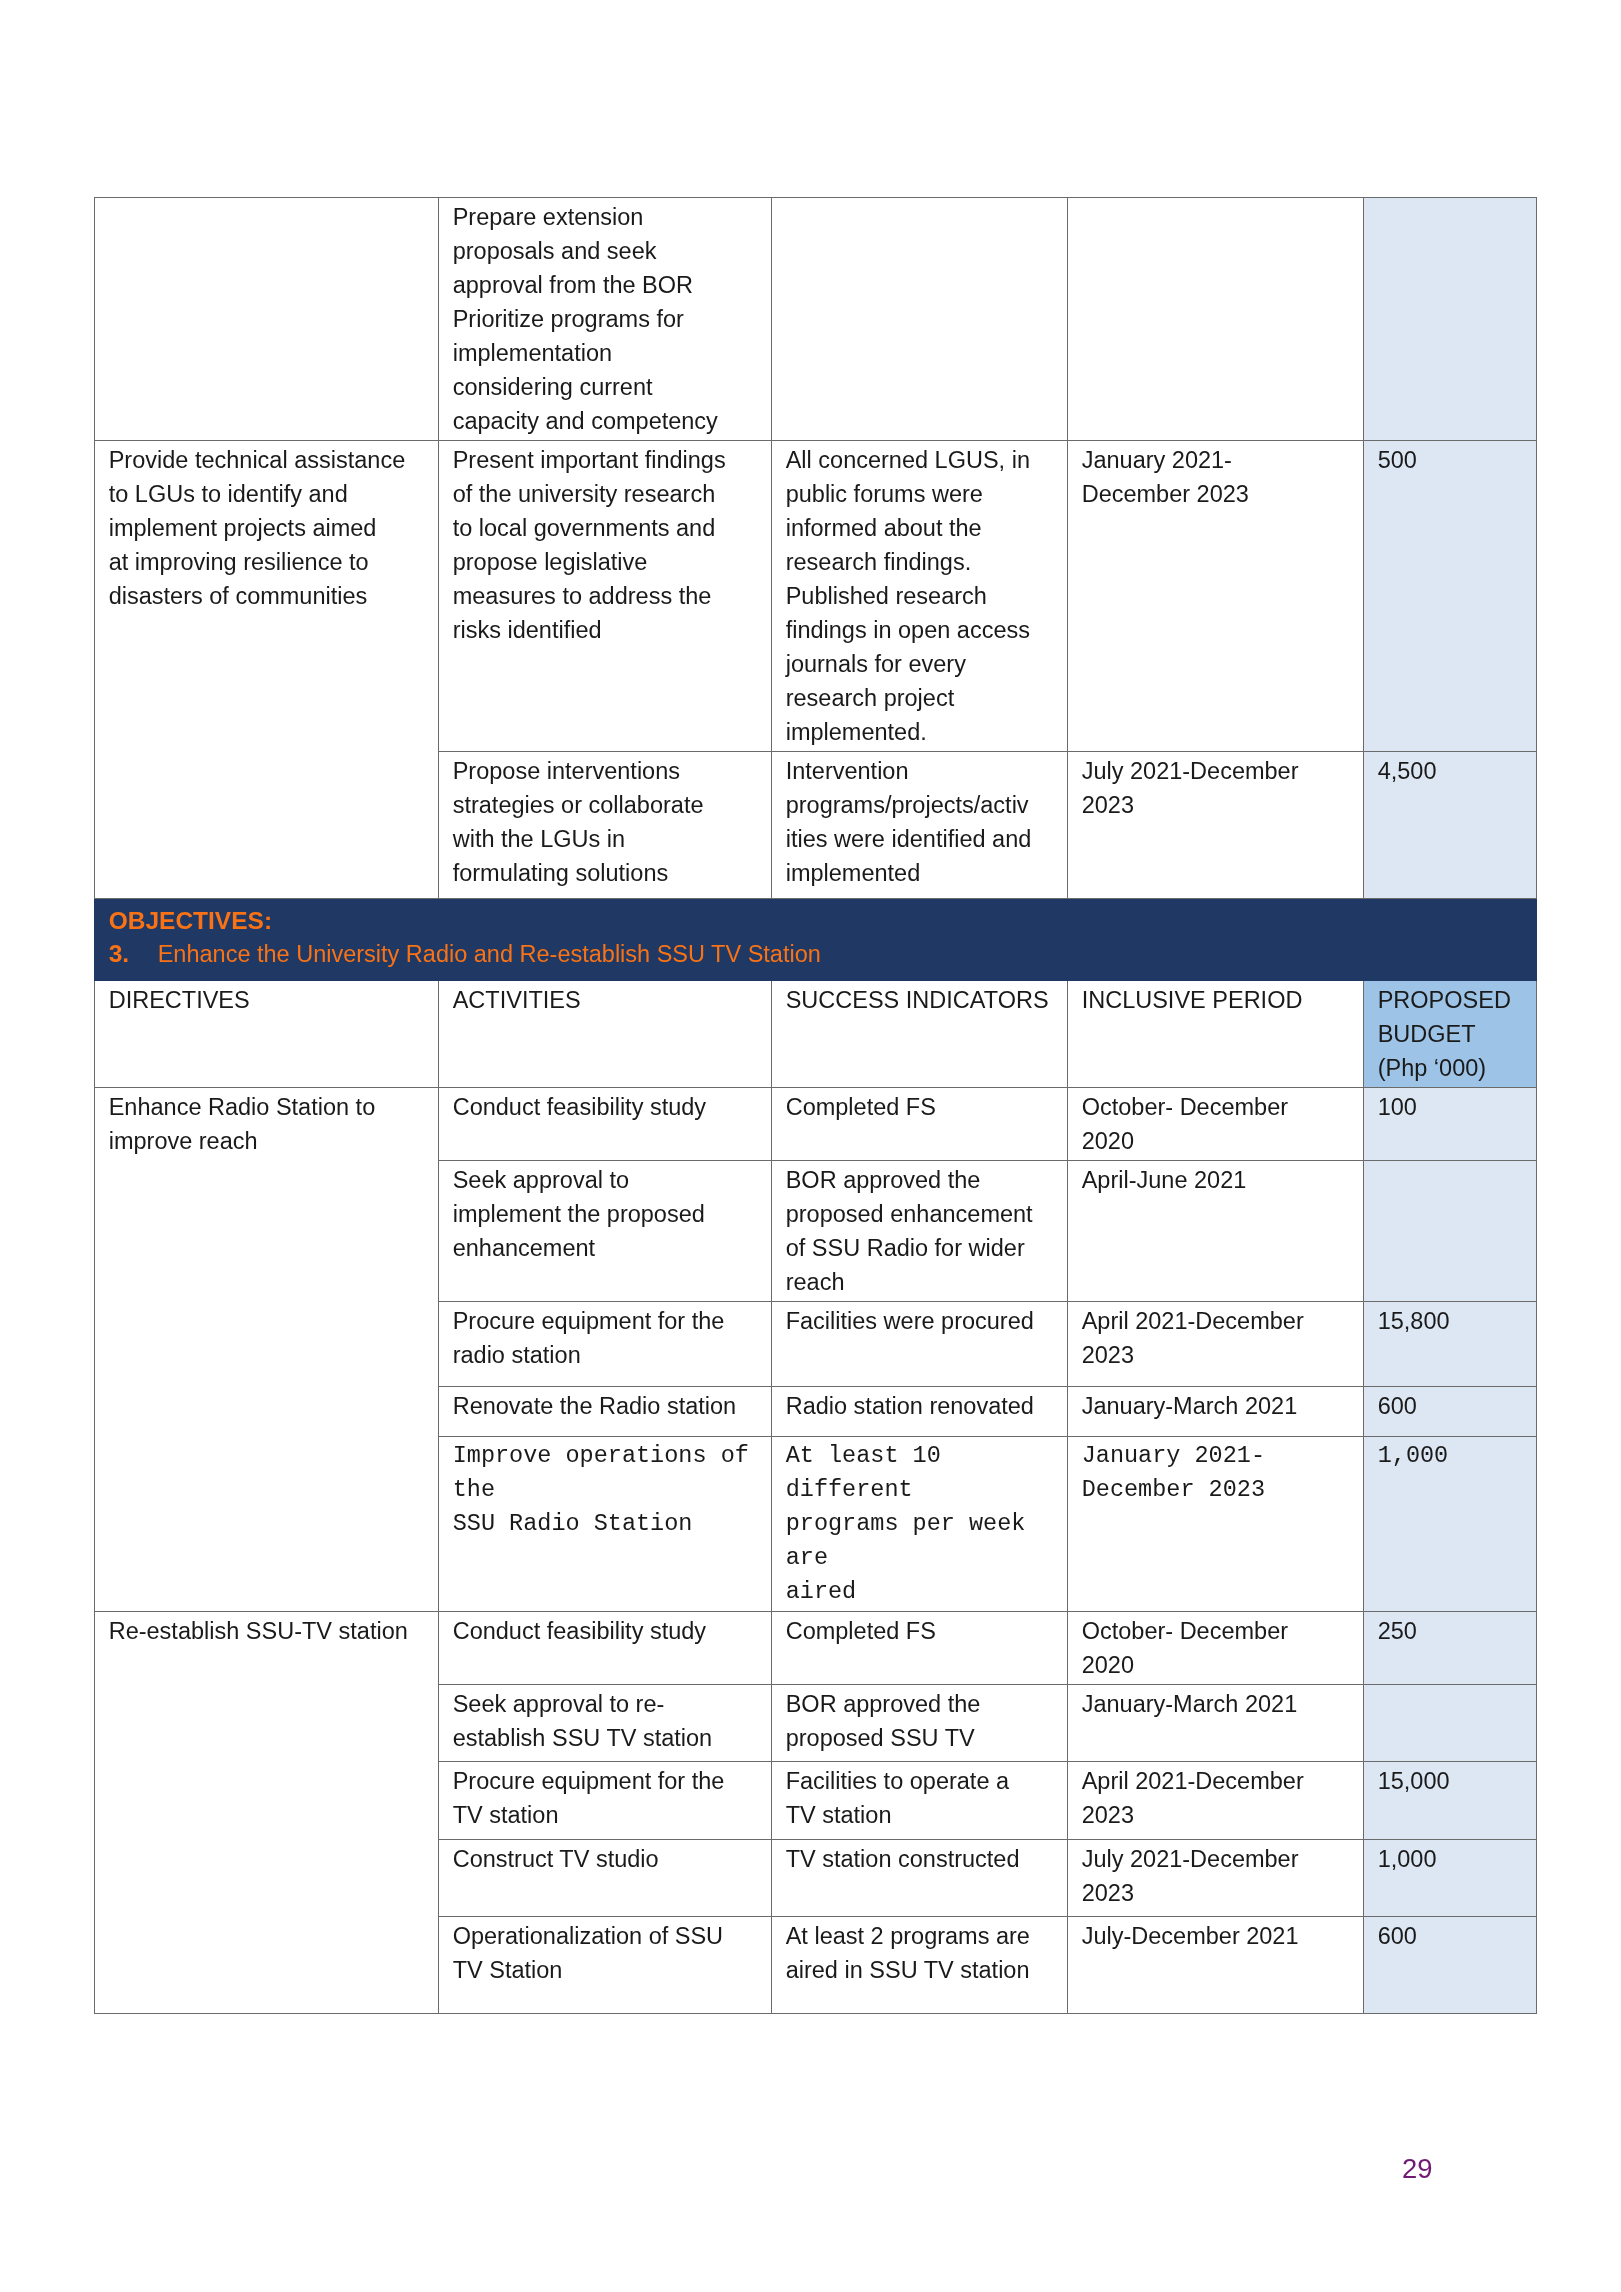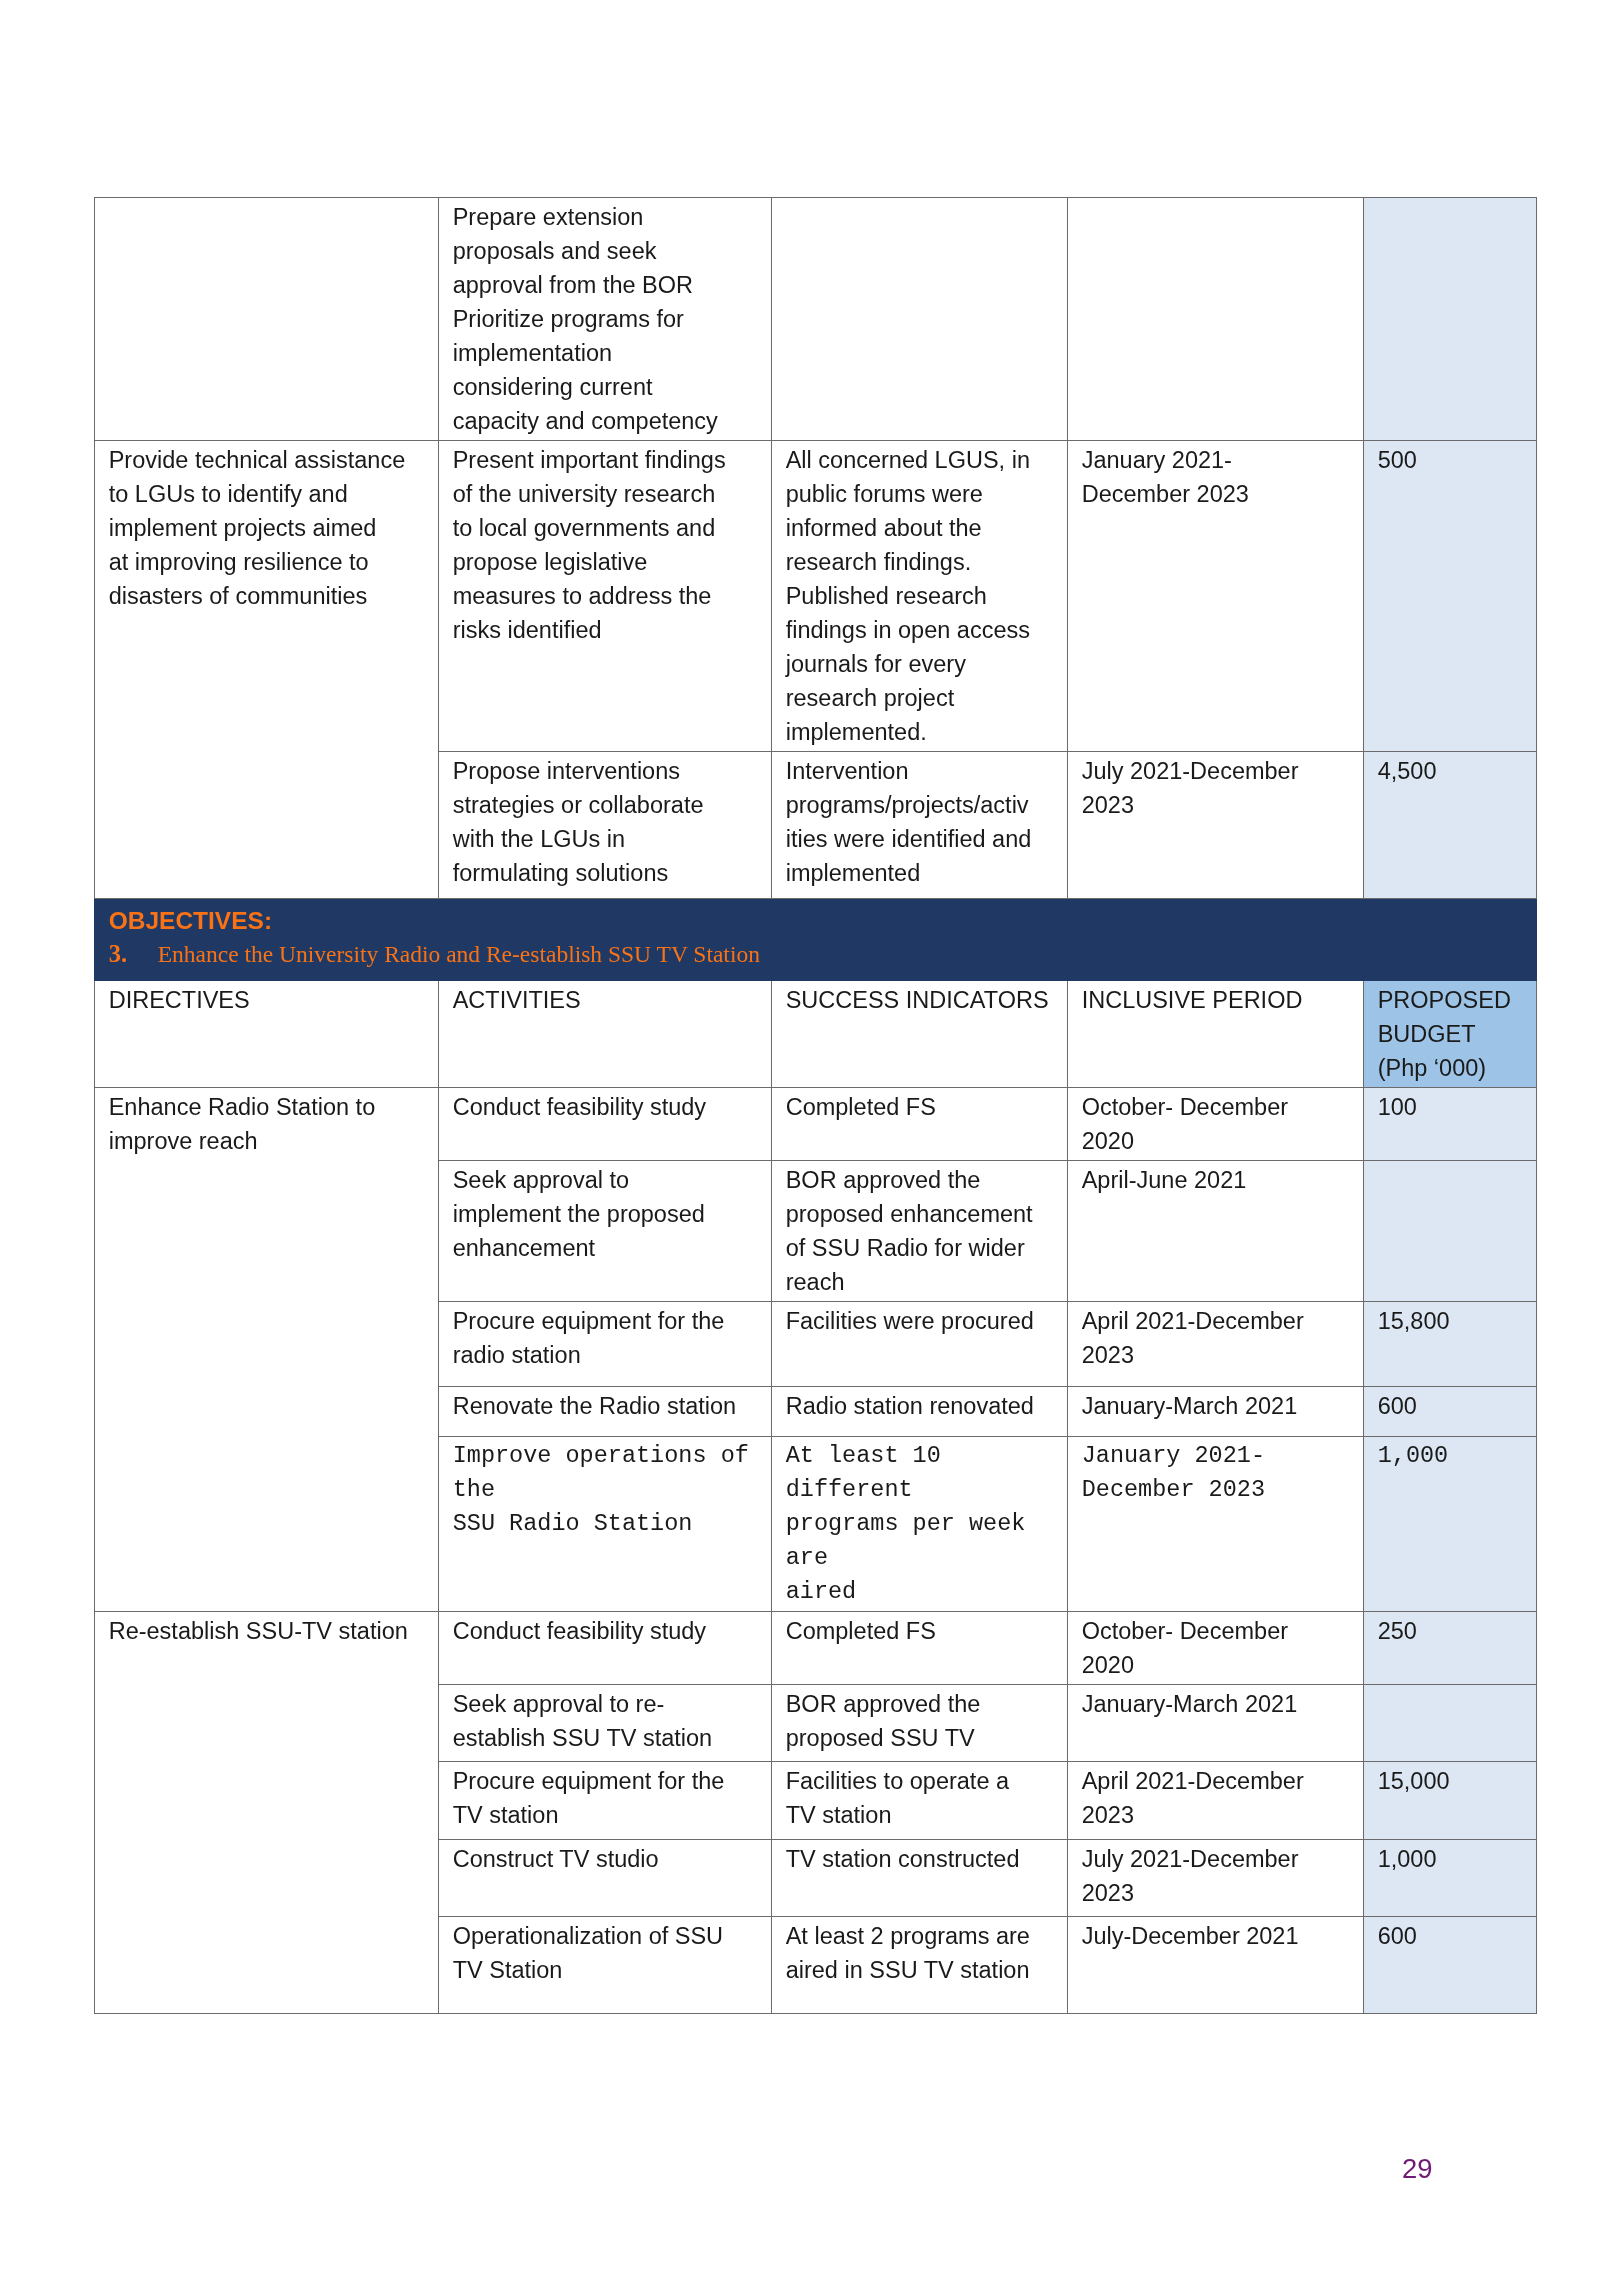--- a/index.html
+++ b/index.html
@@ -11,21 +11,21 @@
     table.plan td, table.plan th { border: 1.5px solid #6b6b6b; vertical-align: top;
                  padding: 2px 13.7px 2px 13.7px; font-weight: normal; text-align: left; overflow: hidden; }
     col.c1 { width: 344px; } col.c2 { width: 333px; } col.c3 { width: 296px; }
     col.c4 { width: 296px; } col.c5 { width: 173px; }
     td.budget { background: #dce7f3; text-align: center; }
     th.budget-head { background: #9dc3e6; text-align: center; vertical-align: middle; padding: 0 3.9px; }
     th.head { text-align: center; vertical-align: middle; }
     tr.header-row th { height: 98px; margin-left: 8px; }
     tr.band td { background: #1f3864; color: #f97316; border-color: #1f3864; padding: 5.9px 13.7px 3.9px 13.7px; }
     .band-title { font-weight: bold; font-size: 24.5px; line-height: 31px; display: block; }
-    .band-item { display: block; font-size: 23.5px; line-height: 35px; padding-left: 49px; font-family: Liberation Serif, serif; }
+    .band-item { display: block; font-size: 23.5px; line-height: 35px; padding-left: 49px; }
     .band-num { font-weight: bold; font-size: 24.5px; display: inline-block; width: 49px; margin-left: -49px; padding-left: 0px; text-indent: 0; }
     .pg-num { position: absolute; left: 1402px; top: 2137px; font-size: 27.4px; color: #701a75; margin-top: 16px; }
     .cell-text { white-space: pre-line; display: block; }
   </style>
 </head>
 <body>
 
 <div class="page">
   <table class="plan">
     <colgroup>

